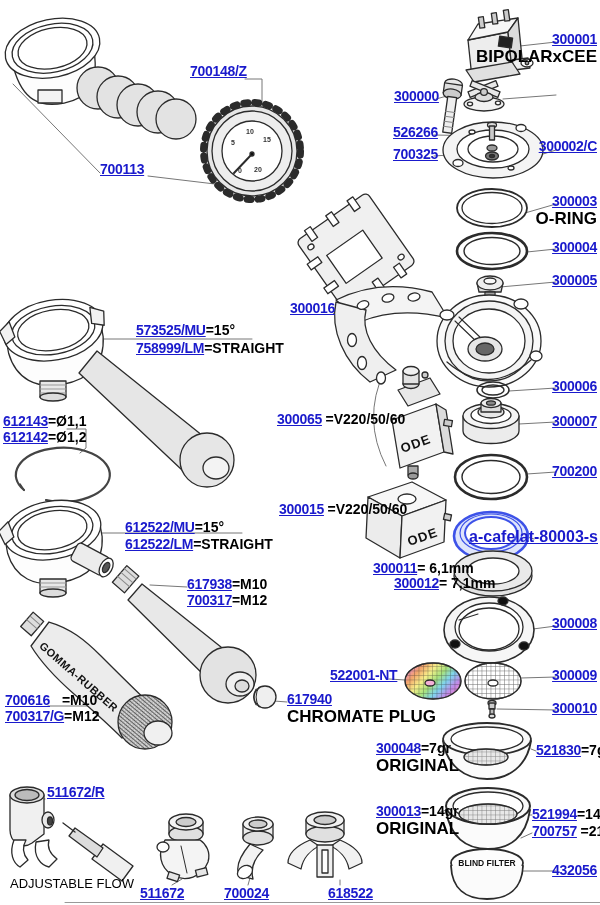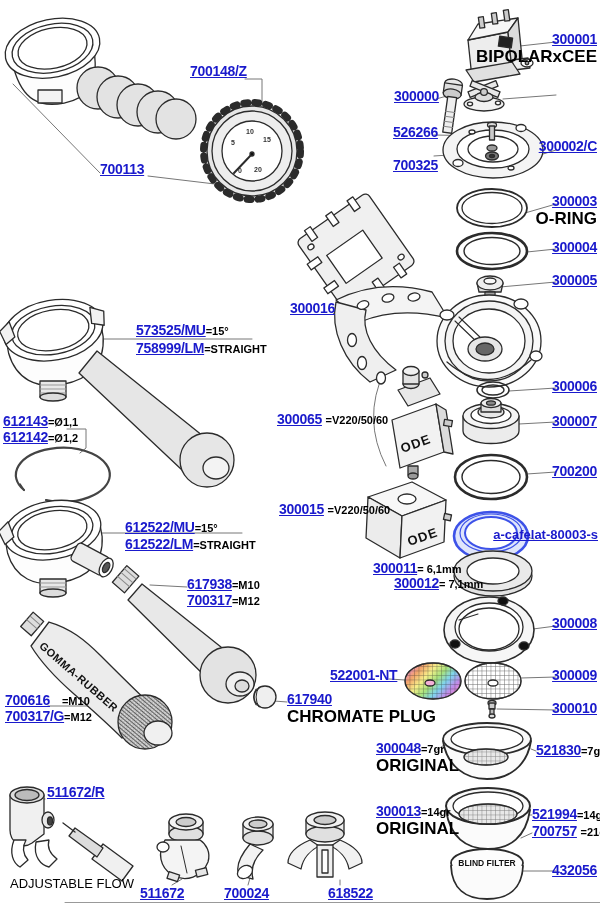--- a/index.html
+++ b/index.html
@@ -2,24 +2,24 @@
 <html><head>
 <meta charset="utf-8">
 <style>
   html,body{margin:0;padding:0;background:#fff;}
   .stage{position:relative;width:600px;height:905px;background:#fff;overflow:hidden;
          font-family:"Liberation Sans",sans-serif;}
   .art{position:absolute;left:0;top:0;}
   .lbl{position:absolute;font-weight:bold;font-size:14px;line-height:1.15;
        color:#1a1acc;white-space:nowrap;letter-spacing:-0.3px;}
   .lbl .code{text-decoration:underline;cursor:pointer;}
-  .lbl .sfx{color:#000;font-size:11px;text-decoration:none;letter-spacing:0;margin-top:32px;}
+  .lbl .sfx{color:#000;font-size:14px;text-decoration:none;letter-spacing:0;margin-top:32px;}
   .lbl .cap{color:#000;font-size:17px;letter-spacing:0;}
   .r{text-align:right;}
-  .small{font-size:13px;letter-spacing:0;text-align:right;}
+  .small{font-size:16px;letter-spacing:0;text-align:right;}
   .blk{position:absolute;font-weight:normal;font-size:13px;color:#000;white-space:nowrap;}
   svg text{font-family:"Liberation Sans",sans-serif;stroke:none;}
 </style>
 </head>
 <body>
 
 <div class="stage">
 
 <svg class="art" width="600" height="905" viewBox="0 0 600 905">
   <defs>
@@ -426,21 +426,21 @@
     </g>
   </g>
 </svg>
 
 <div class="lbl" style="left:190px;top:63px"><span class="code">700148/Z</span></div>
 <div class="lbl" style="left:100px;top:161px"><span class="code">700113</span></div>
 
 <div class="lbl r" style="right:3px;top:31px"><span class="code">300001</span><div class="cap">BIPOLARxCEE</div></div>
 <div class="lbl" style="left:394px;top:88px"><span class="code">300000</span></div>
 <div class="lbl" style="left:393px;top:124px"><span class="code">526266</span></div>
-<div class="lbl" style="left:393px;top:157px"><span class="code">700325</span></div>
+<div class="lbl" style="left:393px;top:146px"><span class="code">700325</span></div>
 <div class="lbl r" style="right:3px;top:138px"><span class="code">300002/C</span></div>
 <div class="lbl r" style="right:3px;top:193px"><span class="code">300003</span><div class="cap">O-RING</div></div>
 <div class="lbl r" style="right:3px;top:239px"><span class="code">300004</span></div>
 <div class="lbl r" style="right:3px;top:272px"><span class="code">300005</span></div>
 <div class="lbl" style="left:290px;top:300px"><span class="code">300016</span></div>
 <div class="lbl" style="left:277px;top:411px"><span class="code">300065</span> <span class="sfx">=V220/50/60</span></div>
 <div class="lbl r" style="right:3px;top:378px"><span class="code">300006</span></div>
 <div class="lbl r" style="right:3px;top:413px"><span class="code">300007</span></div>
 <div class="lbl r" style="right:3px;top:463px"><span class="code">700200</span></div>
 <div class="lbl" style="left:279px;top:501px"><span class="code">300015</span> <span class="sfx">=V220/50/60</span></div>

